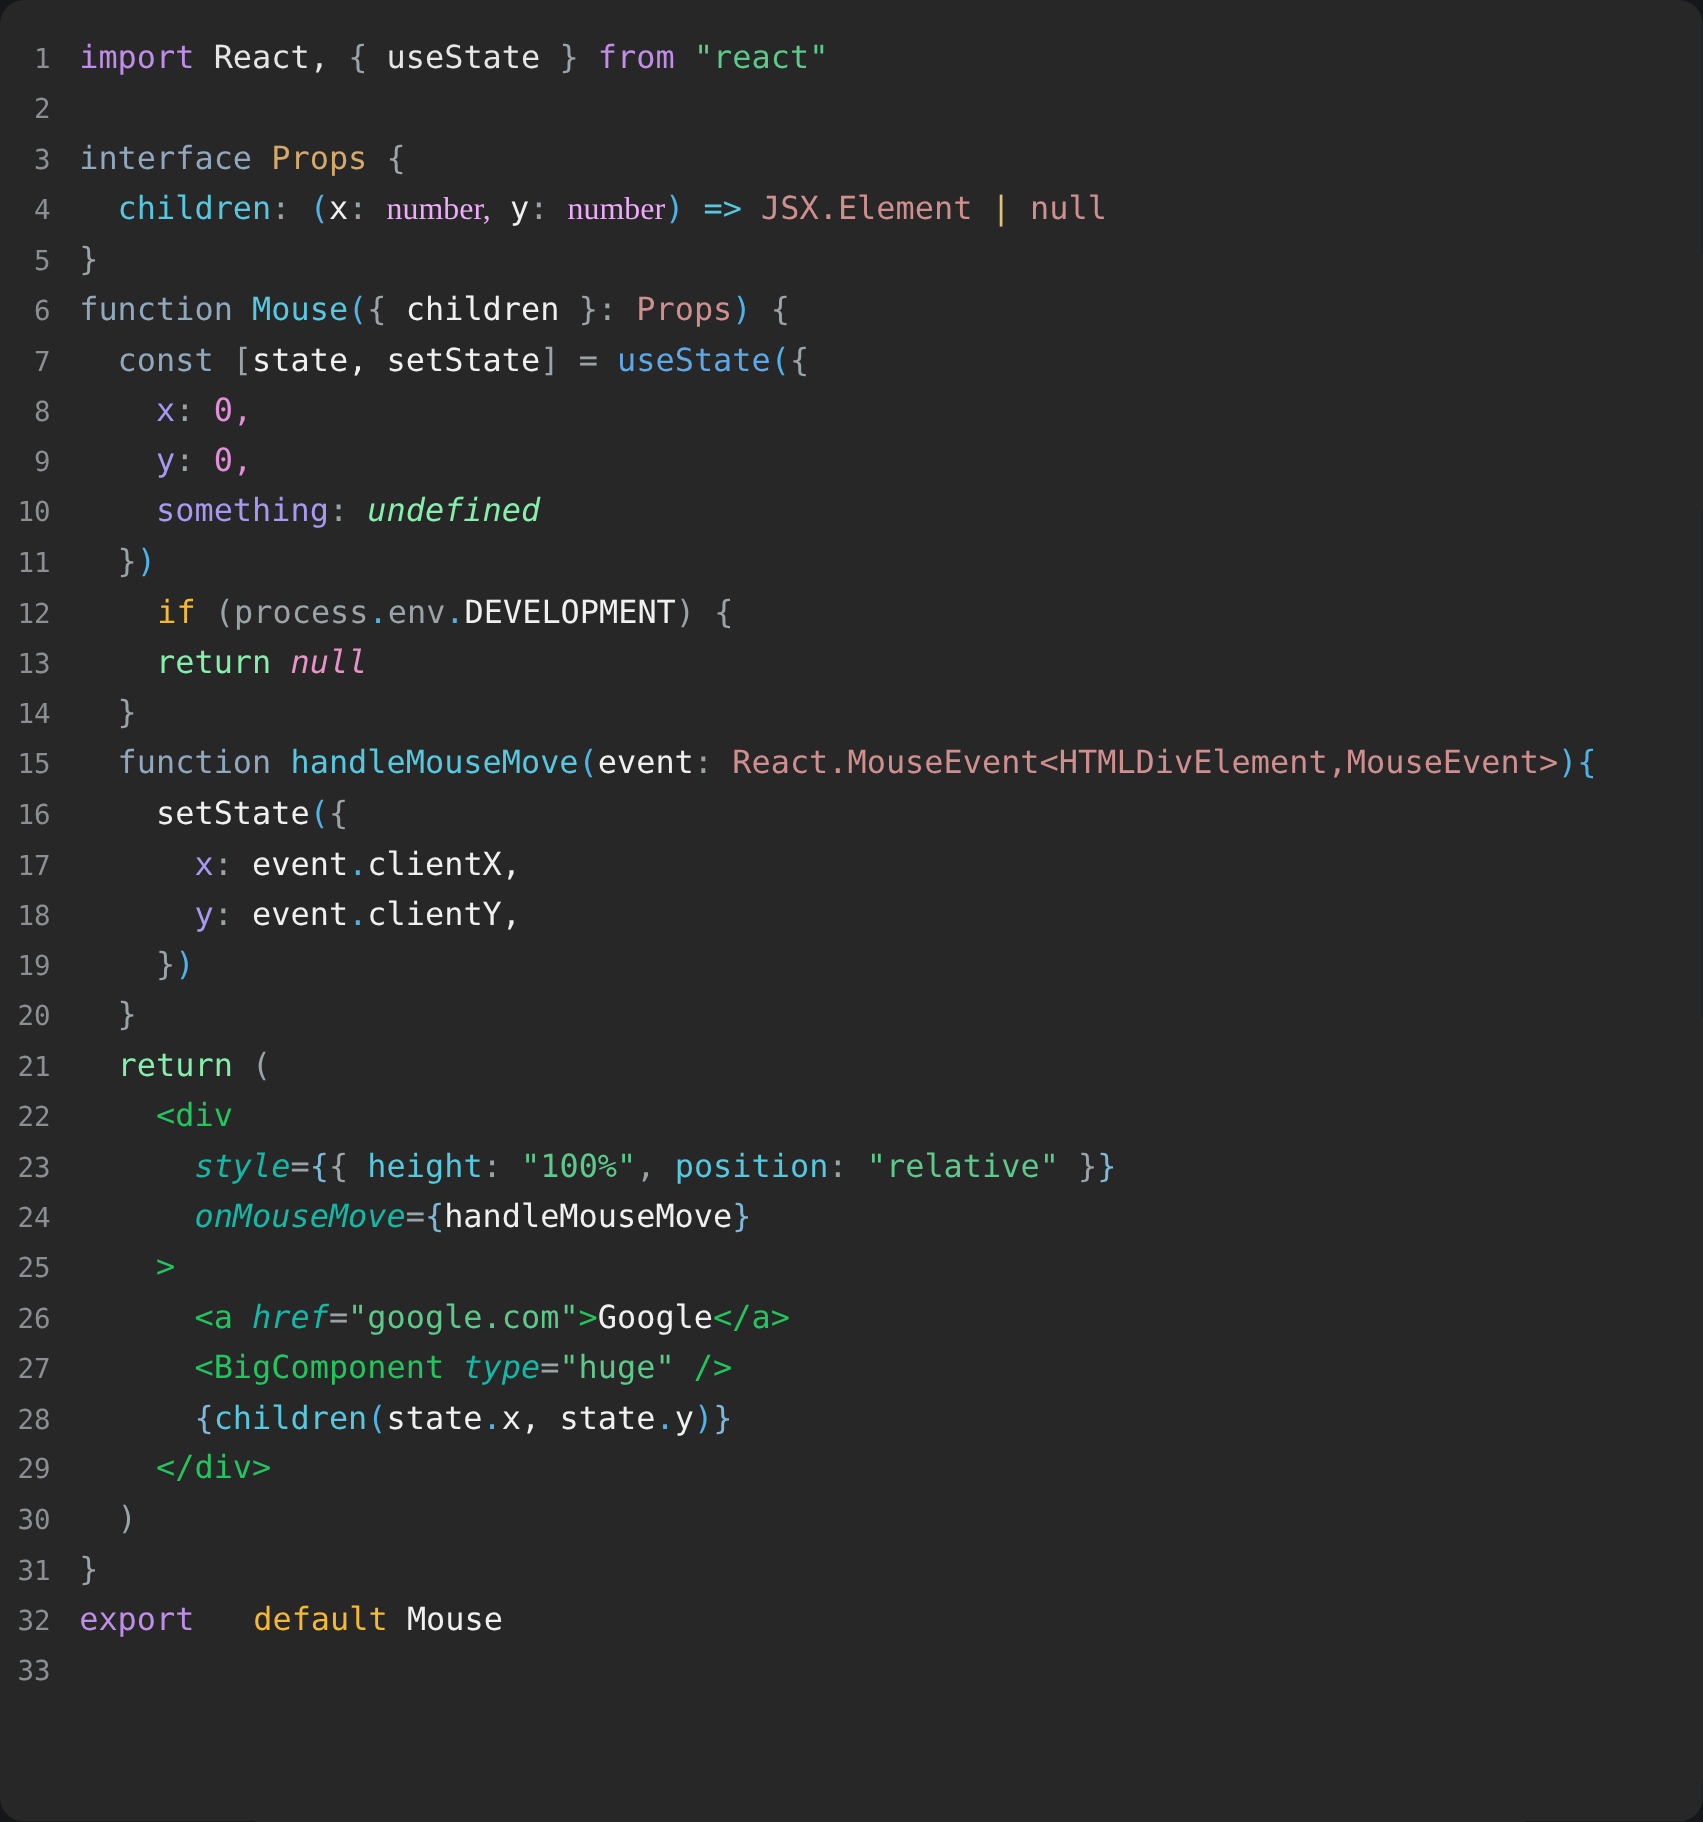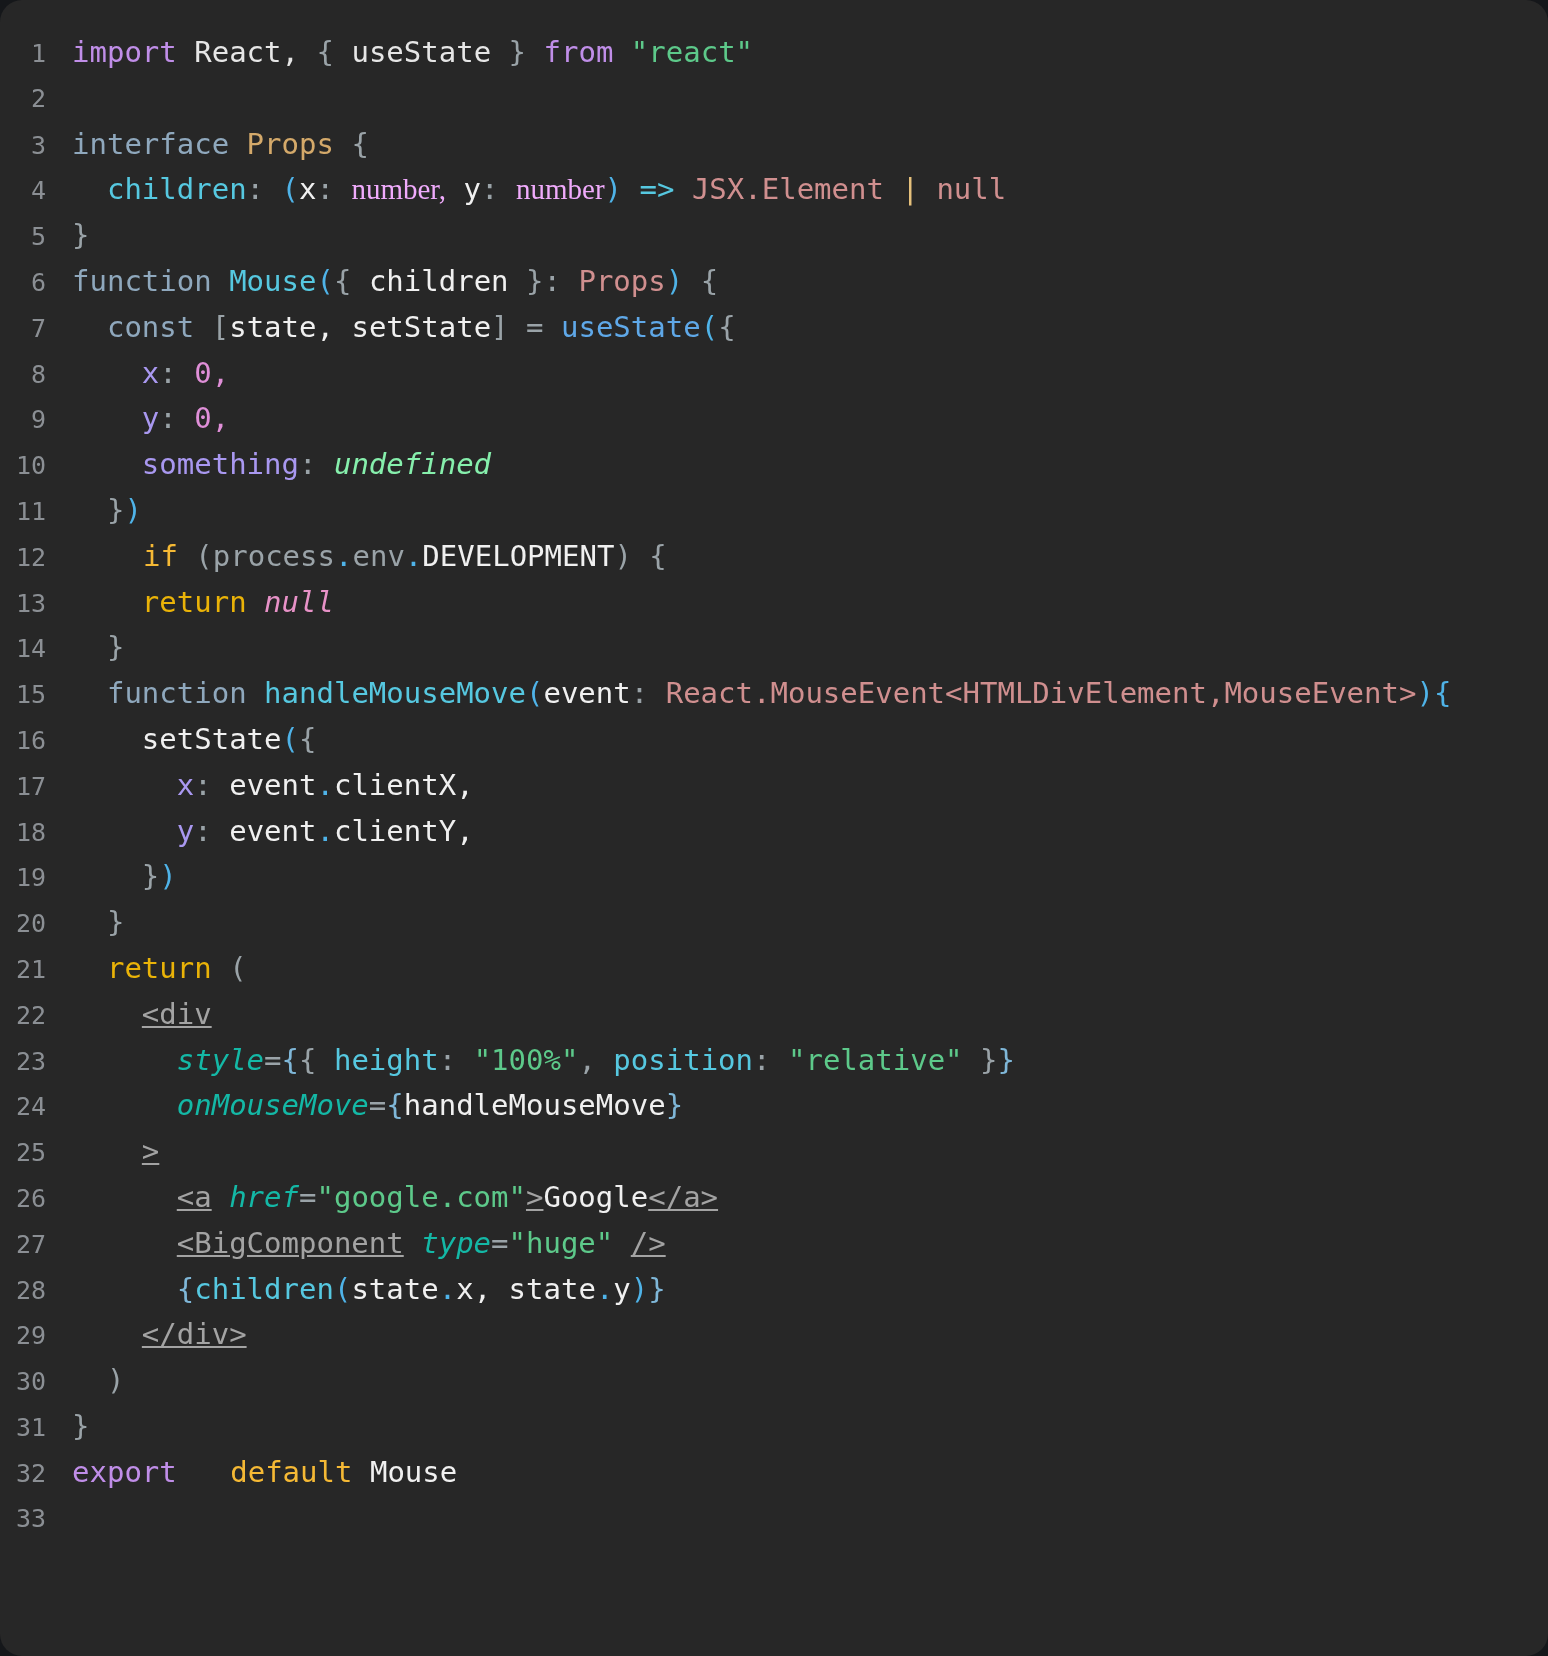--- a/index.html
+++ b/index.html
@@ -65,23 +65,23 @@
   .t-salmon  { color: #d08f8f; }            
   .t-pipe    { color: #e5c07b; }            
   .t-fn      { color: #56c8e0; }            
   .t-white   { color: #f0f0f0; }
   .t-hook    { color: #5fa8e8; }            
   .t-key     { color: #a998f0; }            
   .t-zero    { color: #e08fd8; }            
   .t-undef   { color: #86efac; font-style: italic; margin-top: 43px; }
   .t-gray    { color: #9aa3a8; }
   .t-if      { color: #f5b935; margin-left: 36px; }            
-  .t-return  { color: #eab308; text-align: right; }            
+  .t-return  { color: #86efac; text-align: right; }            
   .t-nullv   { color: #e892c8; font-style: italic; }
-  .t-tag     { color: #a3a3a3; text-decoration: underline; }            
+  .t-tag     { color: #22c55e; }            
   .t-attr    { color: #14b8a6; font-style: italic; }  
   .t-brace   { color: #7fb7d8; }
   .t-eq      { color: #9aa3a8; }
 </style>
 </head>
 <body>
 
 <div id="editor">
   <div class="code" id="code-root"><div class="line"><span class="gutter">1</span><span class="content"><span class="t-kw">import</span><span class="t-plain"> </span><span class="t-plain">React</span><span class="t-plain">,</span><span class="t-plain"> </span><span class="t-punct">{</span><span class="t-plain"> </span><span class="t-plain">useState</span><span class="t-plain"> </span><span class="t-punct">}</span><span class="t-plain"> </span><span class="t-kw">from</span><span class="t-plain"> </span><span class="t-str">"react"</span></span></div><div class="line"><span class="gutter">2</span><span class="content"></span></div><div class="line"><span class="gutter">3</span><span class="content"><span class="t-iface">interface</span><span class="t-plain"> </span><span class="t-type">Props</span><span class="t-plain"> </span><span class="t-punct">{</span></span></div><div class="line"><span class="gutter">4</span><span class="content"><span class="t-plain">  </span><span class="t-prop">children</span><span class="t-punct">:</span><span class="t-plain"> </span><span class="t-paren">(</span><span class="t-white">x</span><span class="t-punct">:</span><span class="t-plain"> </span><span class="t-num">number</span><span class="t-num">,</span><span class="t-plain"> </span><span class="t-white">y</span><span class="t-punct">:</span><span class="t-plain"> </span><span class="t-num">number</span><span class="t-paren">)</span><span class="t-plain"> </span><span class="t-arrow">=&gt;</span><span class="t-plain"> </span><span class="t-salmon">JSX.Element</span><span class="t-plain"> </span><span class="t-pipe">|</span><span class="t-plain"> </span><span class="t-salmon">null</span></span></div><div class="line"><span class="gutter">5</span><span class="content"><span class="t-punct">}</span></span></div><div class="line"><span class="gutter">6</span><span class="content"><span class="t-iface">function</span><span class="t-plain"> </span><span class="t-fn">Mouse</span><span class="t-paren">(</span><span class="t-punct">{</span><span class="t-plain"> </span><span class="t-white">children</span><span class="t-plain"> </span><span class="t-punct">}</span><span class="t-punct">:</span><span class="t-plain"> </span><span class="t-salmon">Props</span><span class="t-paren">)</span><span class="t-plain"> </span><span class="t-punct">{</span></span></div><div class="line"><span class="gutter">7</span><span class="content"><span class="t-plain">  </span><span class="t-iface">const</span><span class="t-plain"> </span><span class="t-punct">[</span><span class="t-white">state</span><span class="t-white">,</span><span class="t-plain"> </span><span class="t-white">setState</span><span class="t-punct">]</span><span class="t-plain"> </span><span class="t-gray">=</span><span class="t-plain"> </span><span class="t-hook">useState</span><span class="t-paren">(</span><span class="t-punct">{</span></span></div><div class="line"><span class="gutter">8</span><span class="content"><span class="t-plain">    </span><span class="t-key">x</span><span class="t-punct">:</span><span class="t-plain"> </span><span class="t-zero">0</span><span class="t-zero">,</span></span></div><div class="line"><span class="gutter">9</span><span class="content"><span class="t-plain">    </span><span class="t-key">y</span><span class="t-punct">:</span><span class="t-plain"> </span><span class="t-zero">0</span><span class="t-zero">,</span></span></div><div class="line"><span class="gutter">10</span><span class="content"><span class="t-plain">    </span><span class="t-key">something</span><span class="t-punct">:</span><span class="t-plain"> </span><span class="t-undef">undefined</span></span></div><div class="line"><span class="gutter">11</span><span class="content"><span class="t-plain">  </span><span class="t-punct">}</span><span class="t-paren">)</span></span></div><div class="line"><span class="gutter">12</span><span class="content"><span class="t-plain">  </span><span class="t-if">if</span><span class="t-plain"> </span><span class="t-punct">(</span><span class="t-gray">process</span><span class="t-paren">.</span><span class="t-gray">env</span><span class="t-paren">.</span><span class="t-white">DEVELOPMENT</span><span class="t-punct">)</span><span class="t-plain"> </span><span class="t-punct">{</span></span></div><div class="line"><span class="gutter">13</span><span class="content"><span class="t-plain">    </span><span class="t-return">return</span><span class="t-plain"> </span><span class="t-nullv">null</span></span></div><div class="line"><span class="gutter">14</span><span class="content"><span class="t-plain">  </span><span class="t-punct">}</span></span></div><div class="line"><span class="gutter">15</span><span class="content"><span class="t-plain">  </span><span class="t-iface">function</span><span class="t-plain"> </span><span class="t-fn">handleMouseMove</span><span class="t-paren">(</span><span class="t-white">event</span><span class="t-punct">:</span><span class="t-plain"> </span><span class="t-salmon">React.MouseEvent&lt;HTMLDivElement,MouseEvent&gt;</span><span class="t-paren">)</span><span class="t-paren">{</span></span></div><div class="line"><span class="gutter">16</span><span class="content"><span class="t-plain">    </span><span class="t-white">setState</span><span class="t-paren">(</span><span class="t-punct">{</span></span></div><div class="line"><span class="gutter">17</span><span class="content"><span class="t-plain">      </span><span class="t-key">x</span><span class="t-punct">:</span><span class="t-plain"> </span><span class="t-white">event</span><span class="t-paren">.</span><span class="t-white">clientX</span><span class="t-white">,</span></span></div><div class="line"><span class="gutter">18</span><span class="content"><span class="t-plain">      </span><span class="t-key">y</span><span class="t-punct">:</span><span class="t-plain"> </span><span class="t-white">event</span><span class="t-paren">.</span><span class="t-white">clientY</span><span class="t-white">,</span></span></div><div class="line"><span class="gutter">19</span><span class="content"><span class="t-plain">    </span><span class="t-punct">}</span><span class="t-paren">)</span></span></div><div class="line"><span class="gutter">20</span><span class="content"><span class="t-plain">  </span><span class="t-punct">}</span></span></div><div class="line"><span class="gutter">21</span><span class="content"><span class="t-plain">  </span><span class="t-return">return</span><span class="t-plain"> </span><span class="t-punct">(</span></span></div><div class="line"><span class="gutter">22</span><span class="content"><span class="t-plain">    </span><span class="t-tag">&lt;div</span></span></div><div class="line"><span class="gutter">23</span><span class="content"><span class="t-plain">      </span><span class="t-attr">style</span><span class="t-eq">=</span><span class="t-brace">{</span><span class="t-punct">{</span><span class="t-plain"> </span><span class="t-prop">height</span><span class="t-punct">:</span><span class="t-plain"> </span><span class="t-str">"100%"</span><span class="t-punct">,</span><span class="t-plain"> </span><span class="t-prop">position</span><span class="t-punct">:</span><span class="t-plain"> </span><span class="t-str">"relative"</span><span class="t-plain"> </span><span class="t-punct">}</span><span class="t-brace">}</span></span></div><div class="line"><span class="gutter">24</span><span class="content"><span class="t-plain">      </span><span class="t-attr">onMouseMove</span><span class="t-eq">=</span><span class="t-brace">{</span><span class="t-white">handleMouseMove</span><span class="t-brace">}</span></span></div><div class="line"><span class="gutter">25</span><span class="content"><span class="t-plain">    </span><span class="t-tag">&gt;</span></span></div><div class="line"><span class="gutter">26</span><span class="content"><span class="t-plain">      </span><span class="t-tag">&lt;a</span><span class="t-plain"> </span><span class="t-attr">href</span><span class="t-eq">=</span><span class="t-str">"google.com"</span><span class="t-tag">&gt;</span><span class="t-white">Google</span><span class="t-tag">&lt;/a&gt;</span></span></div><div class="line"><span class="gutter">27</span><span class="content"><span class="t-plain">      </span><span class="t-tag">&lt;BigComponent</span><span class="t-plain"> </span><span class="t-attr">type</span><span class="t-eq">=</span><span class="t-str">"huge"</span><span class="t-plain"> </span><span class="t-tag">/&gt;</span></span></div><div class="line"><span class="gutter">28</span><span class="content"><span class="t-plain">      </span><span class="t-brace">{</span><span class="t-prop">children</span><span class="t-paren">(</span><span class="t-white">state</span><span class="t-paren">.</span><span class="t-white">x</span><span class="t-white">,</span><span class="t-plain"> </span><span class="t-white">state</span><span class="t-paren">.</span><span class="t-white">y</span><span class="t-paren">)</span><span class="t-brace">}</span></span></div><div class="line"><span class="gutter">29</span><span class="content"><span class="t-plain">    </span><span class="t-tag">&lt;/div&gt;</span></span></div><div class="line"><span class="gutter">30</span><span class="content"><span class="t-plain">  </span><span class="t-punct">)</span></span></div><div class="line"><span class="gutter">31</span><span class="content"><span class="t-punct">}</span></span></div><div class="line"><span class="gutter">32</span><span class="content"><span class="t-kw">export</span><span class="t-plain"> </span><span class="t-if">default</span><span class="t-plain"> </span><span class="t-white">Mouse</span></span></div><div class="line"><span class="gutter">33</span><span class="content"></span></div></div>
 </div>

